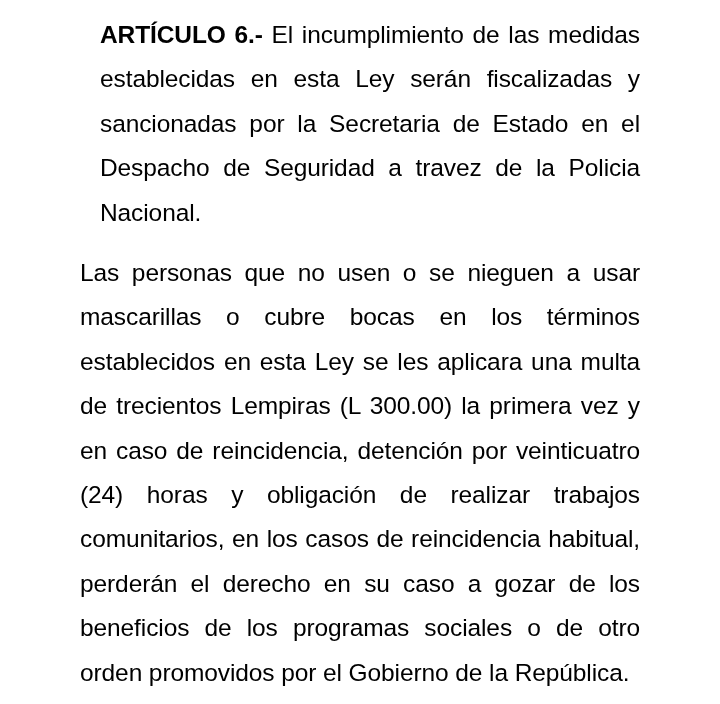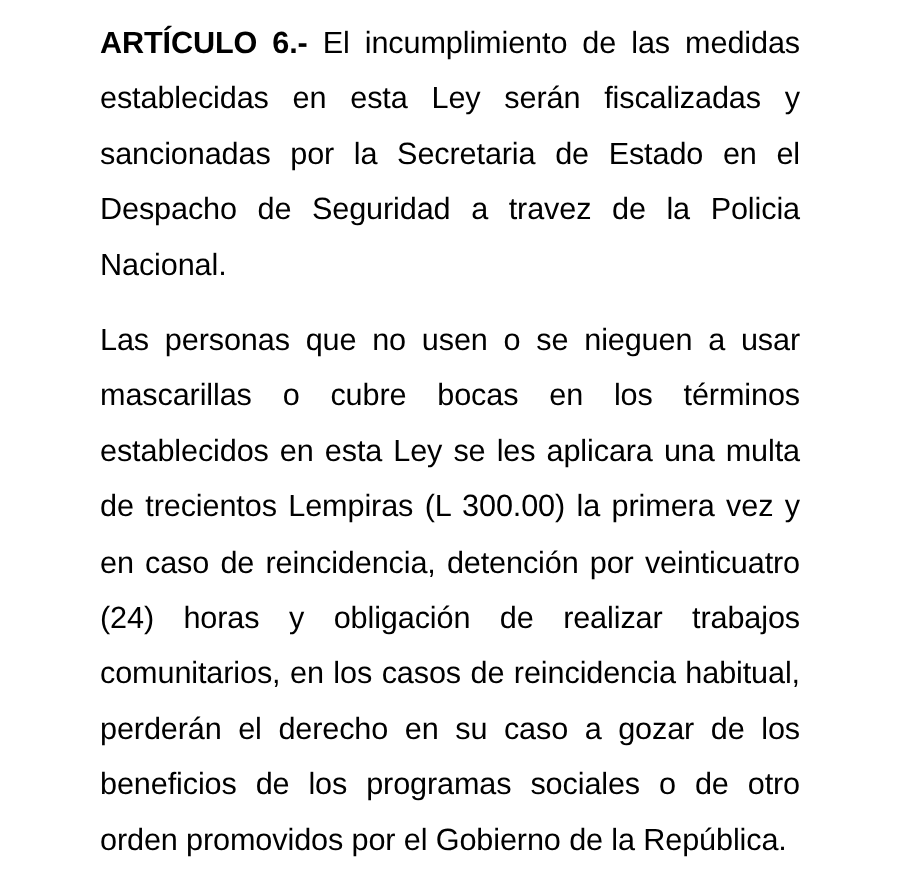--- a/index.html
+++ b/index.html
@@ -41,20 +41,21 @@
     text-align: justify;
     text-justify: inter-word;
     letter-spacing: -0.1px;
     word-spacing: 0px;
     hyphens: none;
     -webkit-hyphens: none;
   }
 
   .para-1 {
     padding-top: 13px;
+    margin-left: 20px;
   }
 
   
   .para-2 {
     margin-top: 16px;
   }
 
   .article-label {
     font-weight: bold;
   }

